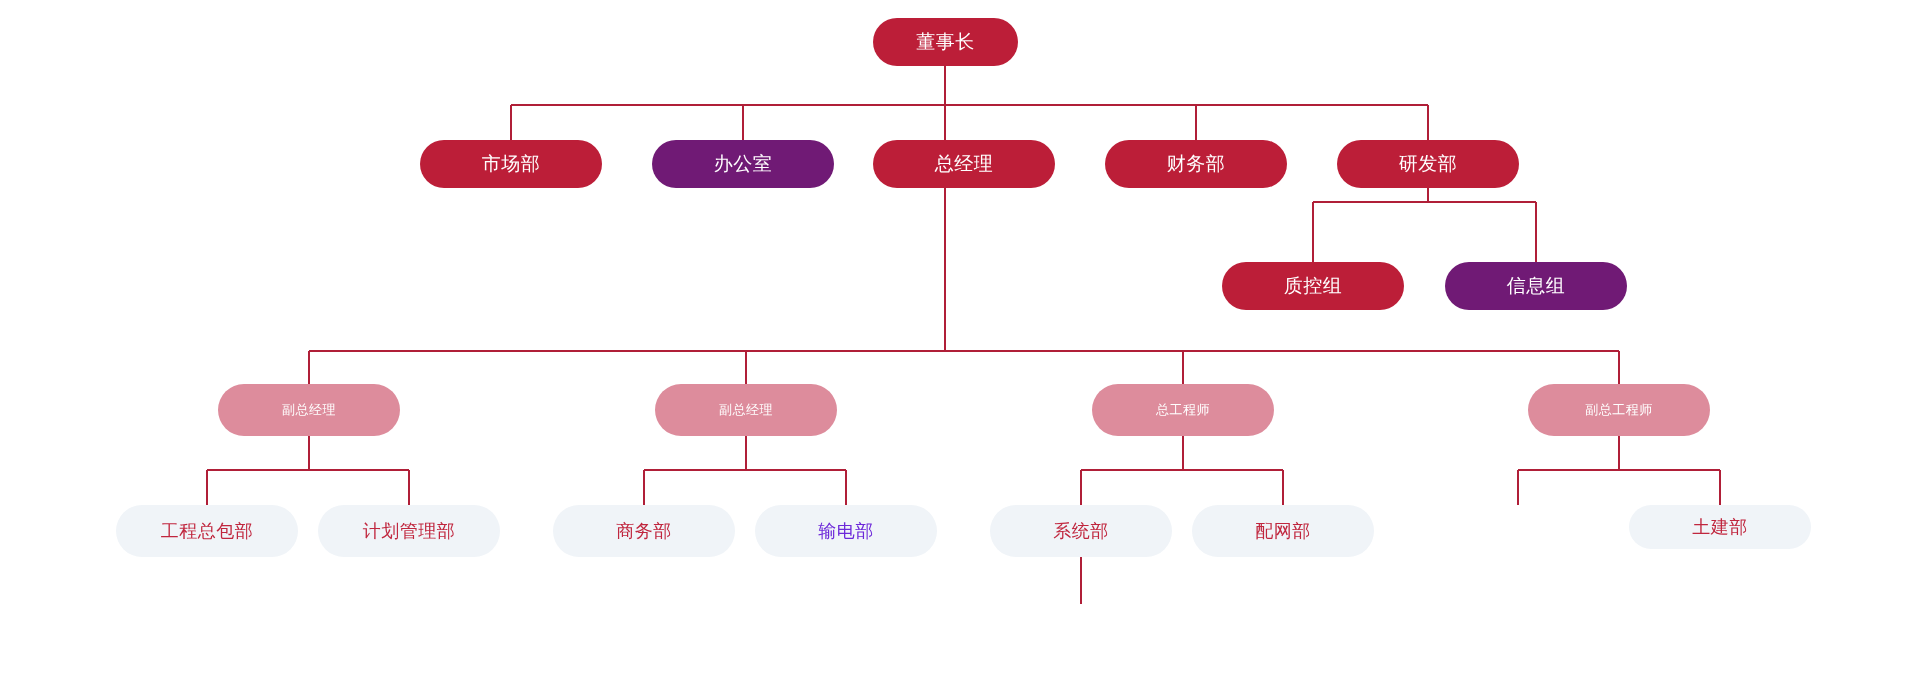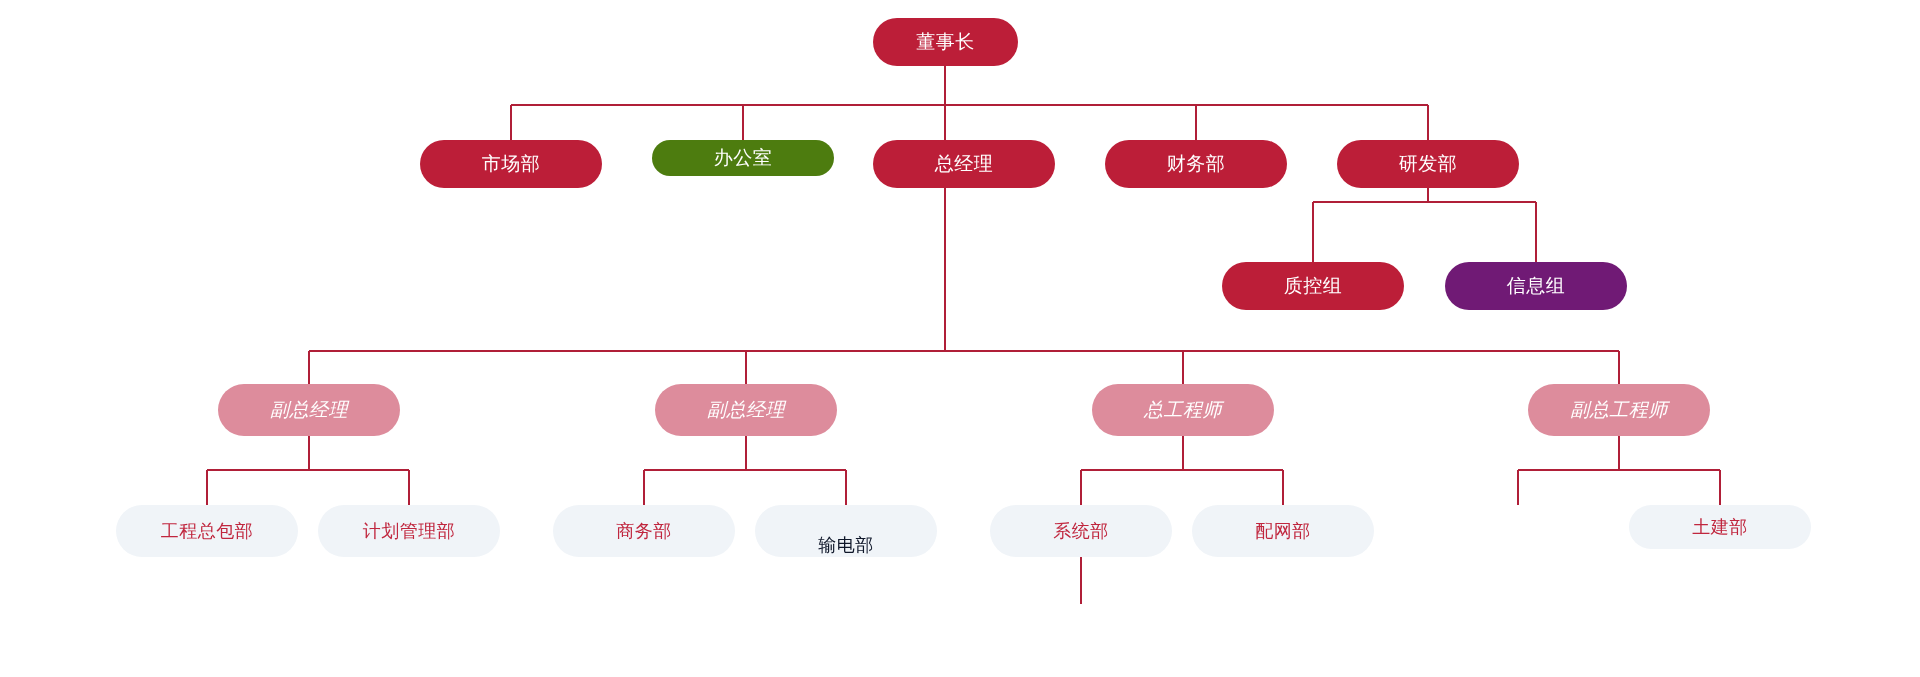--- a/index.html
+++ b/index.html
@@ -46,23 +46,22 @@
   }
   .node.level-dark {
     background: #BC1E38;
     color: #ffffff;
     font-size: 19px;
     font-weight: 400;
   }
   .node.level-pink {
     background: #DD8C9C;
     color: #ffffff;
-    font-size: 19px;
+    font-size: 13px;
     font-weight: 400;
-    font-style: italic;
   }
   .node.level-light {
     background: #F0F4F8;
     color: #C0263E;
     font-size: 18px;
     font-weight: 400;
   }
 </style>
 </head>
 <body>
@@ -105,21 +104,21 @@
       <line x1="1081" y1="557" x2="1081" y2="580" stroke="#B01F38" stroke-width="1.4" shape-rendering="crispEdges"></line>
       <line x1="1081" y1="580" x2="1081" y2="604" stroke="#B01F38" stroke-width="1.4" shape-rendering="crispEdges"></line>
     </svg>
   <div id="node-layer">
       <div class="node level-dark" style="left: 873px; top: 18px; width: 145px; height: 48px; background: rgb(188, 30, 56); color: rgb(255, 255, 255);">
         <span>董事长</span>
       </div>
       <div class="node level-dark" style="left: 420px; top: 140px; width: 182px; height: 48px; background: rgb(188, 30, 56); color: rgb(255, 255, 255);">
         <span>市场部</span>
       </div>
-      <div class="node level-dark" style="left: 652px; top: 140px; width: 182px; height: 36px; background: #4d7c0f; color: rgb(255, 255, 255);">
+      <div class="node level-dark" style="left: 652px; top: 140px; width: 182px; height: 48px; background: #701a75; color: rgb(255, 255, 255);">
         <span>办公室</span>
       </div>
       <div class="node level-dark" style="left: 873px; top: 140px; width: 182px; height: 48px; background: rgb(188, 30, 56); color: rgb(255, 255, 255);">
         <span>总经理</span>
       </div>
       <div class="node level-dark" style="left: 1105px; top: 140px; width: 182px; height: 48px; background: rgb(188, 30, 56); color: rgb(255, 255, 255);">
         <span>财务部</span>
       </div>
       <div class="node level-dark" style="left: 1337px; top: 140px; width: 182px; height: 48px; background: rgb(188, 30, 56); color: rgb(255, 255, 255);">
         <span>研发部</span>
@@ -144,21 +143,21 @@
       </div>
       <div class="node level-light" style="left: 116px; top: 505px; width: 182px; height: 52px; background: rgb(240, 244, 248); color: rgb(192, 38, 62); justify-content: center;">
         <span>工程总包部</span>
       </div>
       <div class="node level-light" style="left: 318px; top: 505px; width: 182px; height: 52px; background: rgb(240, 244, 248); color: rgb(192, 38, 62);">
         <span>计划管理部</span>
       </div>
       <div class="node level-light" style="left: 553px; top: 505px; width: 182px; height: 52px; background: rgb(240, 244, 248); color: rgb(192, 38, 62);">
         <span>商务部</span>
       </div>
-      <div class="node level-light" style="left: 755px; top: 505px; width: 182px; height: 52px; background: rgb(240, 244, 248); color: #0f172a; align-items: flex-end;">
+      <div class="node level-light" style="left: 755px; top: 505px; width: 182px; height: 52px; background: rgb(240, 244, 248); color: #6d28d9;">
         <span>输电部</span>
       </div>
       <div class="node level-light" style="left: 990px; top: 505px; width: 182px; height: 52px; background: rgb(240, 244, 248); color: rgb(192, 38, 62);">
         <span>系统部</span>
       </div>
       <div class="node level-light" style="left: 1192px; top: 505px; width: 182px; height: 52px; background: rgb(240, 244, 248); color: rgb(192, 38, 62);">
         <span>配网部</span>
       </div>
       <div class="node level-light" style="left: 1629px; top: 505px; width: 182px; height: 44px; background: rgb(240, 244, 248); color: rgb(192, 38, 62);">
         <span>土建部</span>

